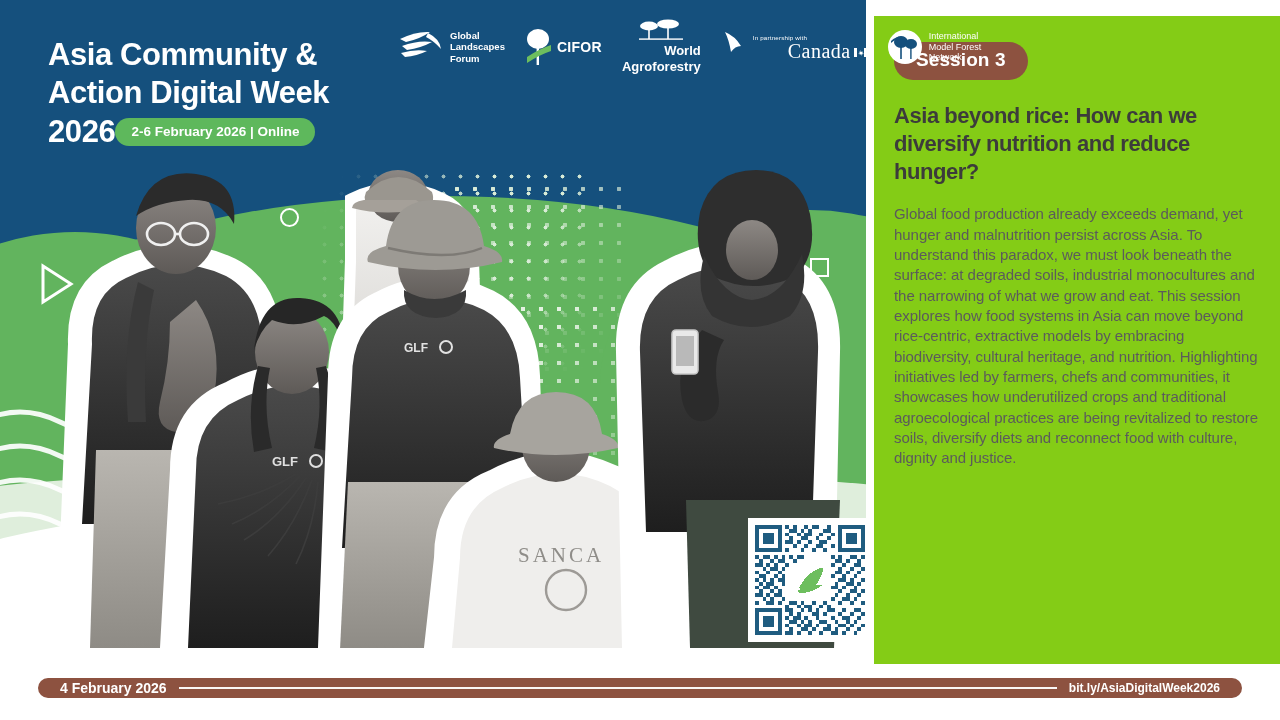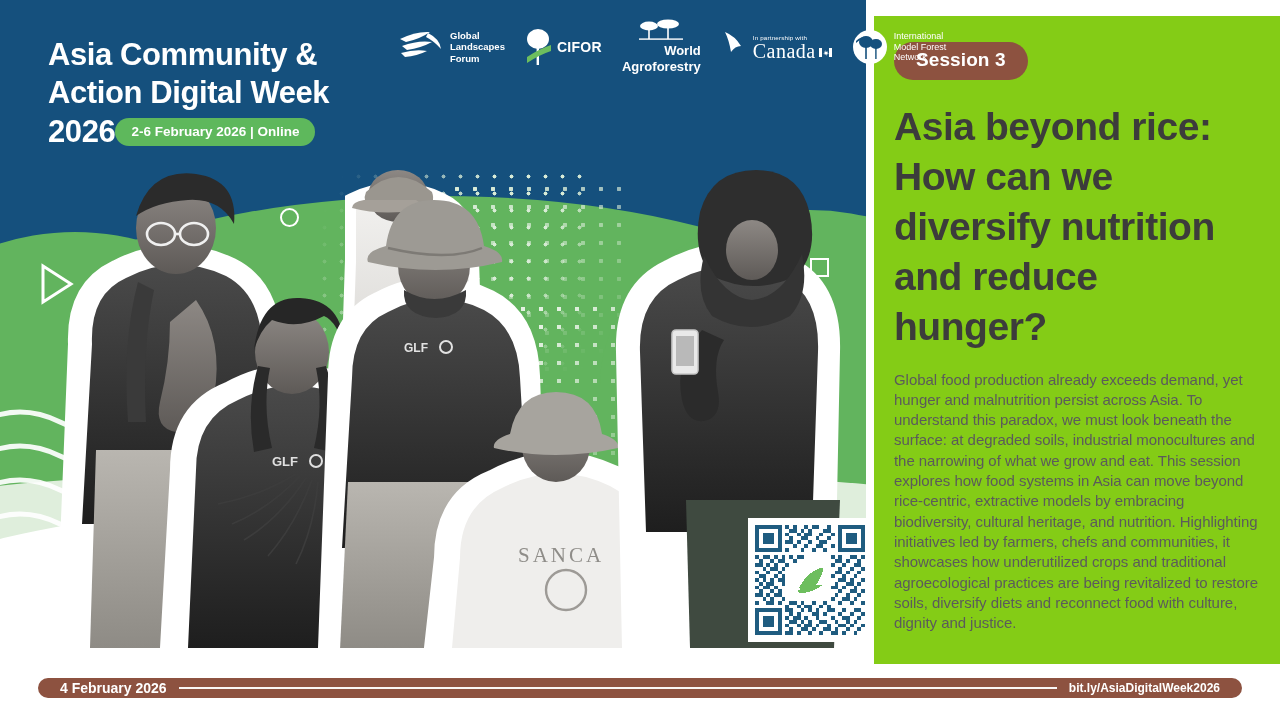--- a/index.html
+++ b/index.html
@@ -187,21 +187,21 @@
     color:#ffffff;
     font-size:19px;
     font-weight:bold;
     padding:7px 22px 9px;
     border-radius:22px;
     letter-spacing:0.1px;
   }
   .session-title {
     margin-top:22px;
     color:#3C3C3B;
-    font-size:39px;
+    font-size:22px;
     font-weight:bold;
     line-height:1.28;
     letter-spacing:-0.45px;
   }
   .session-body {
     margin-top:18px;
     color:#5B5B5B;
     font-size:15px;
     line-height:1.355;
     letter-spacing:-0.05px;
@@ -623,21 +623,21 @@
       <div class="logo-wa-txt">World
 Agroforestry</div>
     </div>
 
     <div class="logo">
       <svg width="26" height="38" viewBox="0 0 26 38">
         <path d="M4 4 q10 4 16 14 q-6 0 -10 6 q-2 -12 -6 -20 z" fill="#ffffff"></path>
       </svg>
       <div style="display:flex;flex-direction:column;">
         <div class="logo-canada-sub">In partnership with</div>
-        <div style="display:flex;align-items:flex-end;gap:3px;">
+        <div style="display:flex;align-items:flex-end;gap:3px;margin-left:35px;">
           <div class="logo-canada-word">Canada</div>
           <svg width="13" height="9" viewBox="0 0 13 9" style="margin-bottom:4px;">
             <rect width="13" height="9" fill="#ffffff"></rect>
             <rect x="3" width="7" height="9" fill="#15507D"></rect>
             <path d="M6.5 2 l1 2 l1.4 -0.6 l-0.6 2 l1.2 0 l0 0.6 l-2.2 0.4 l0.3 1.2 l-0.5 0 l-0.3 -1.2 l-2.2 -0.4 l0 -0.6 l1.2 0 l-0.6 -2 l1.4 0.6 z" fill="#ffffff"></path>
           </svg>
         </div>
       </div>
     </div>
 

